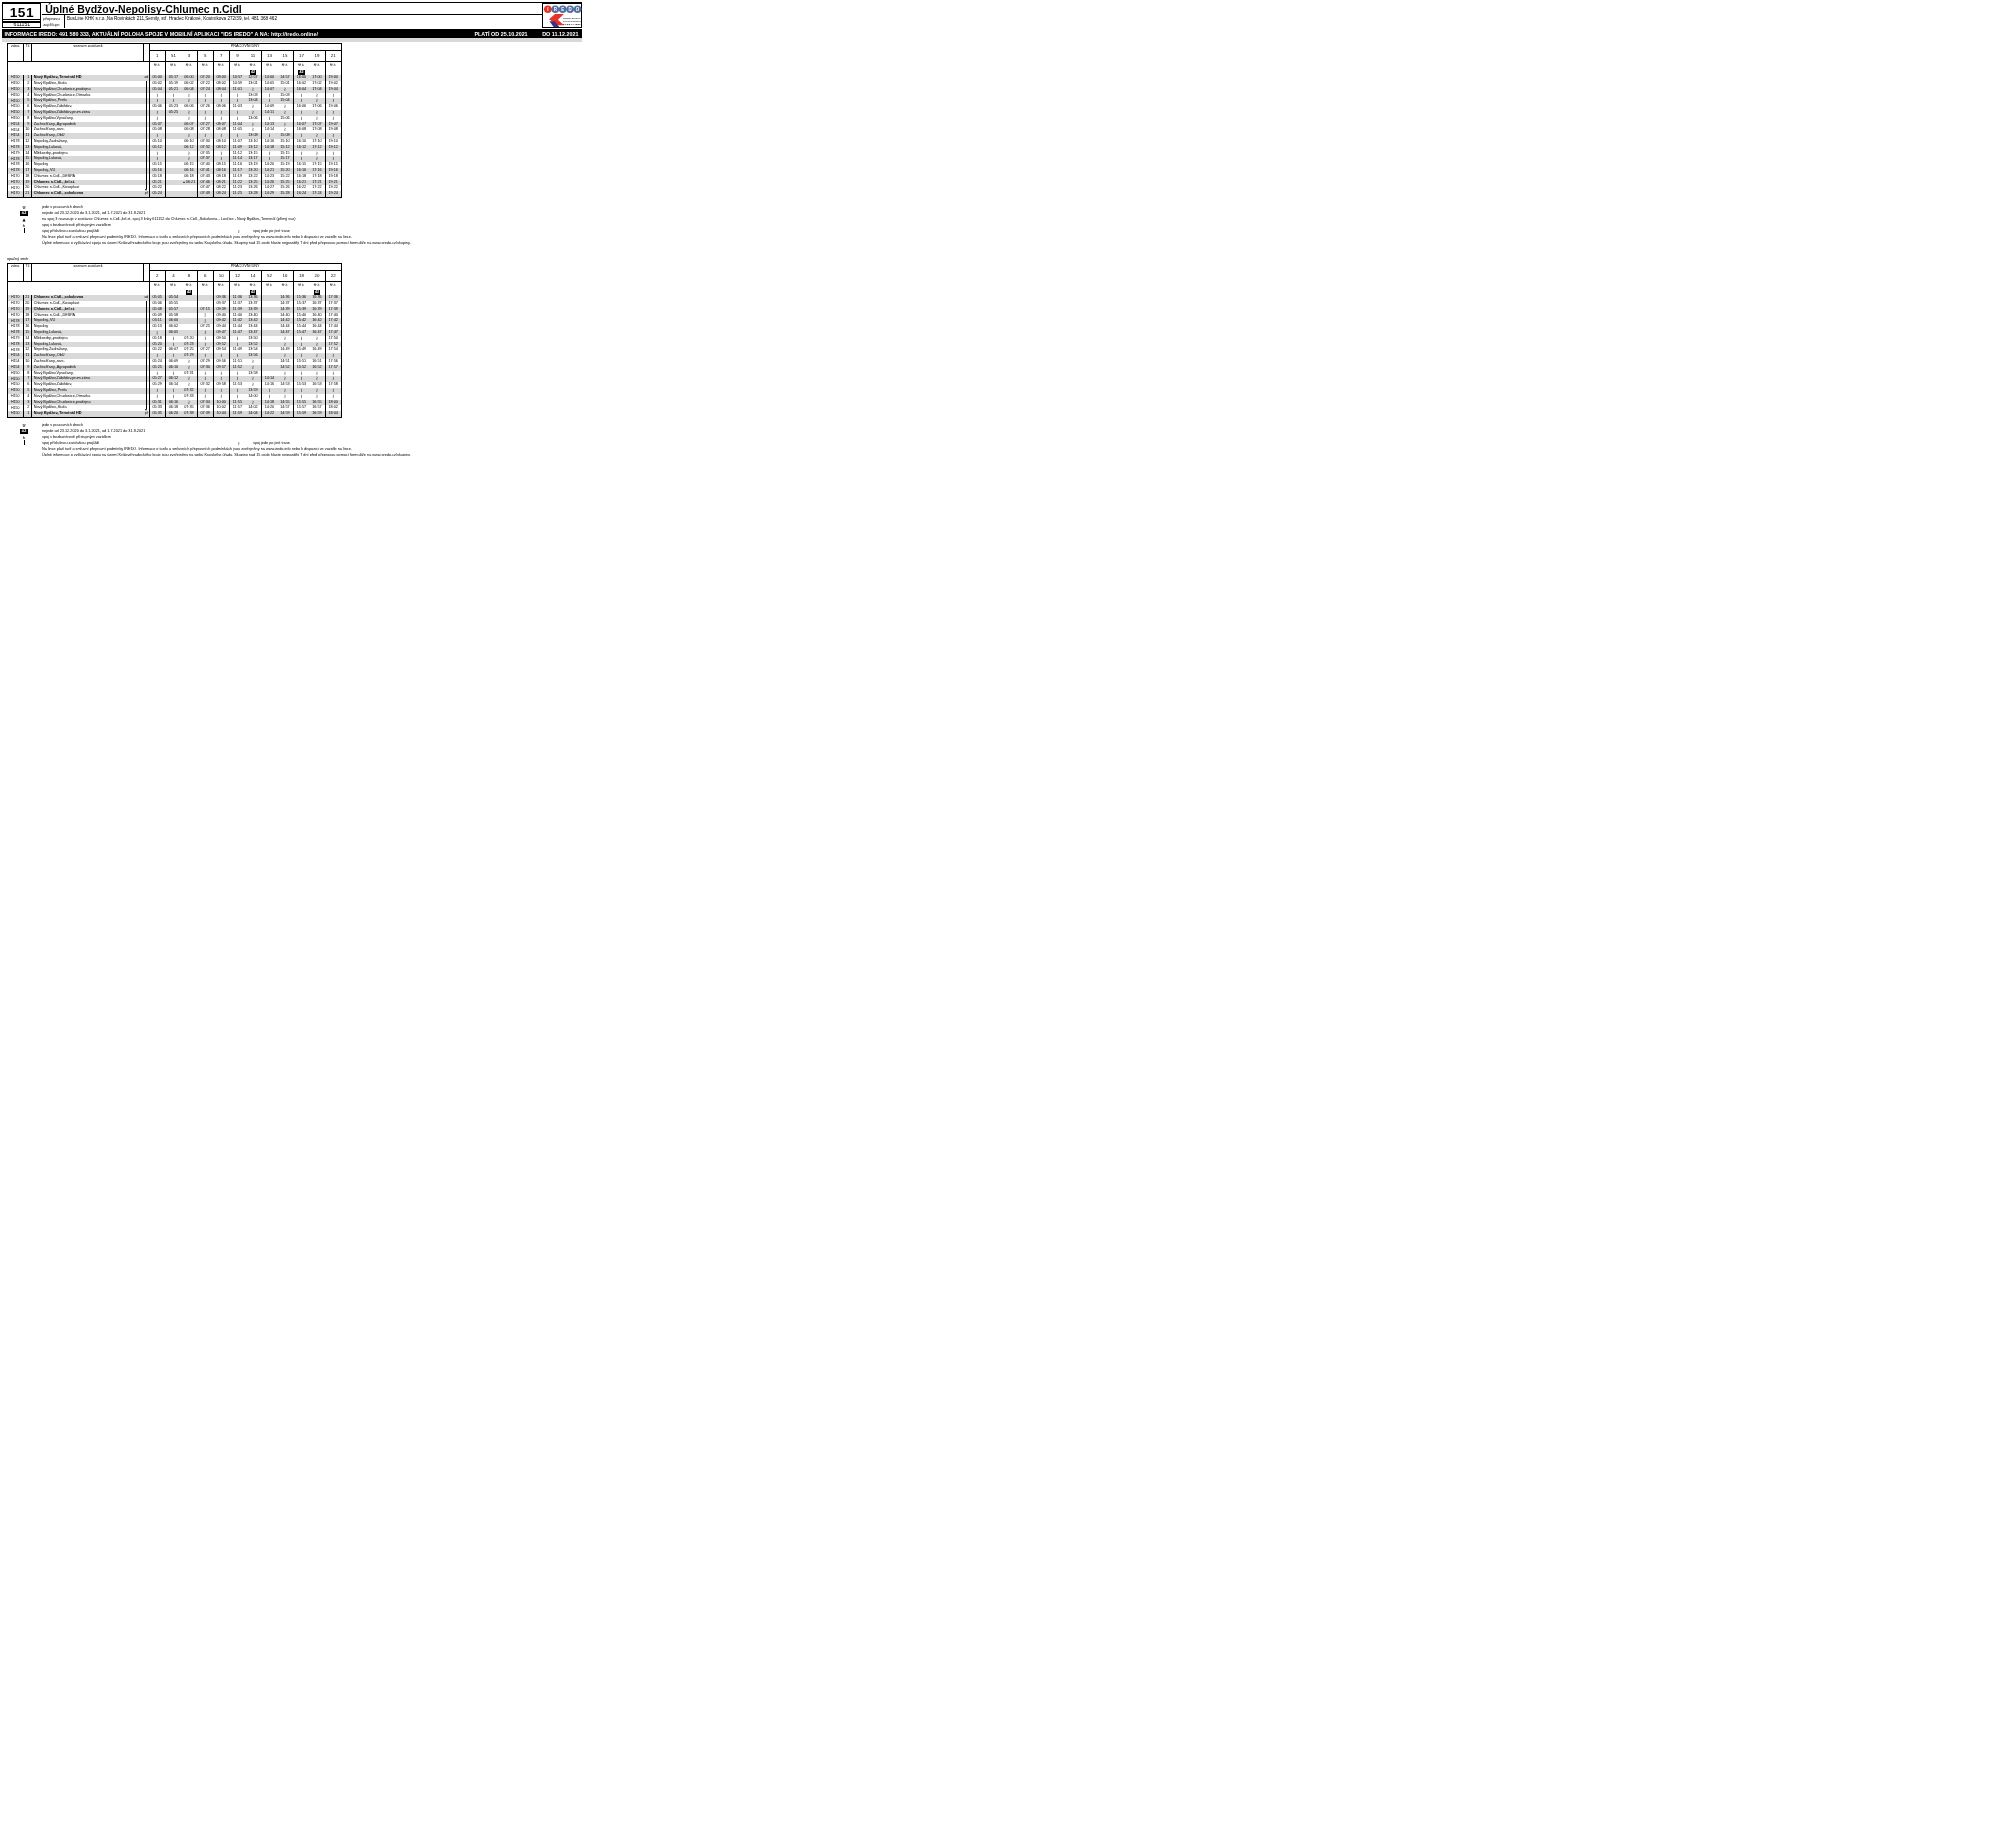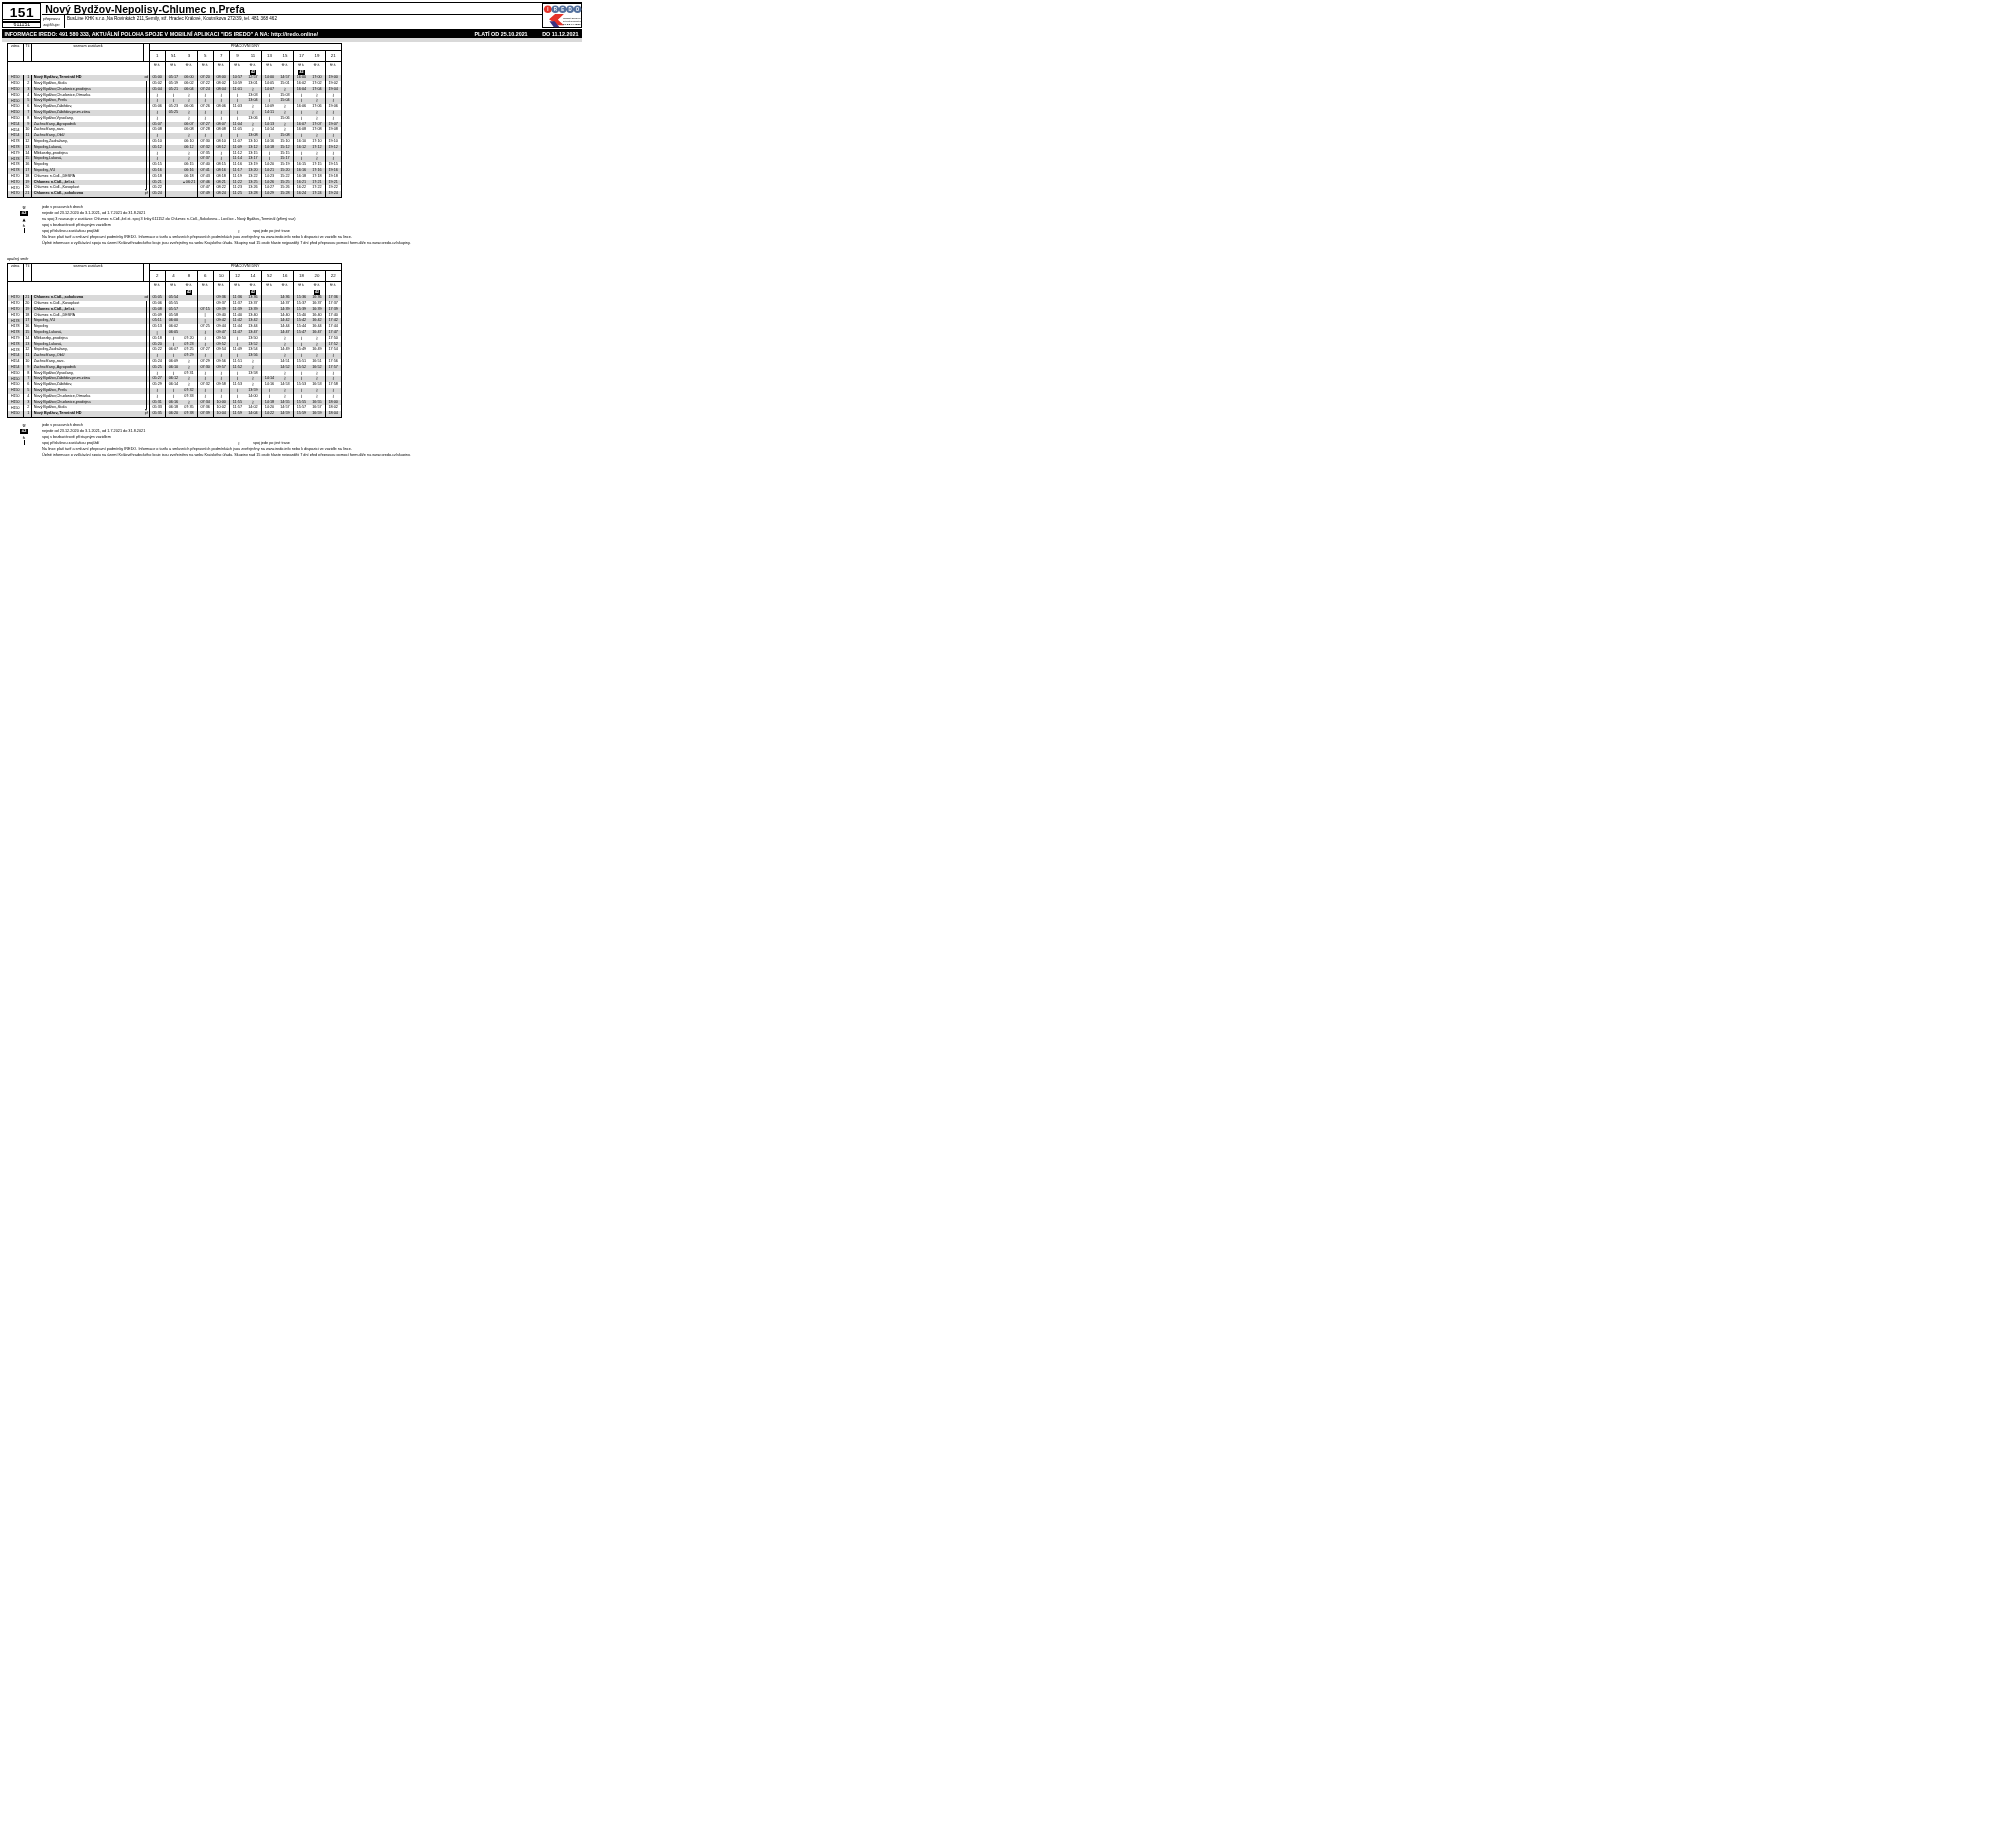--- a/index.html
+++ b/index.html
@@ -75,21 +75,21 @@
 <div class="abs" id="topline"></div>
 
 <div class="abs" id="box151">
   <span class="num">151</span>
 </div>
 <div class="abs" id="divider151"></div>
 <div class="abs" id="box611151">
   <span>611151</span>
 </div>
 
-<div class="abs" id="titleCell">Nový Bydžov-Nepolisy-Chlumec n.Prefa</div>
+<div class="abs" id="titleCell">Úplné Bydžov-Nepolisy-Chlumec n.Cidl</div>
 
 <div class="abs" id="opLabel">
   <div>přepravu</div>
   <div>zajišťuje:</div>
 </div>
 <div class="abs" id="opText">BusLine KHK s.r.o.,Na Rovinkách 211,Semily, stř. Hradec Králové, Koutníkova 272/39, tel. 481 368 462</div>
 
 <div class="abs" id="logoBox">
   <svg width="39" height="24.6" viewBox="0 0 97 61">
     <rect id="lg-bar" x="2" y="11" width="93" height="4" fill="#54719e"></rect>

